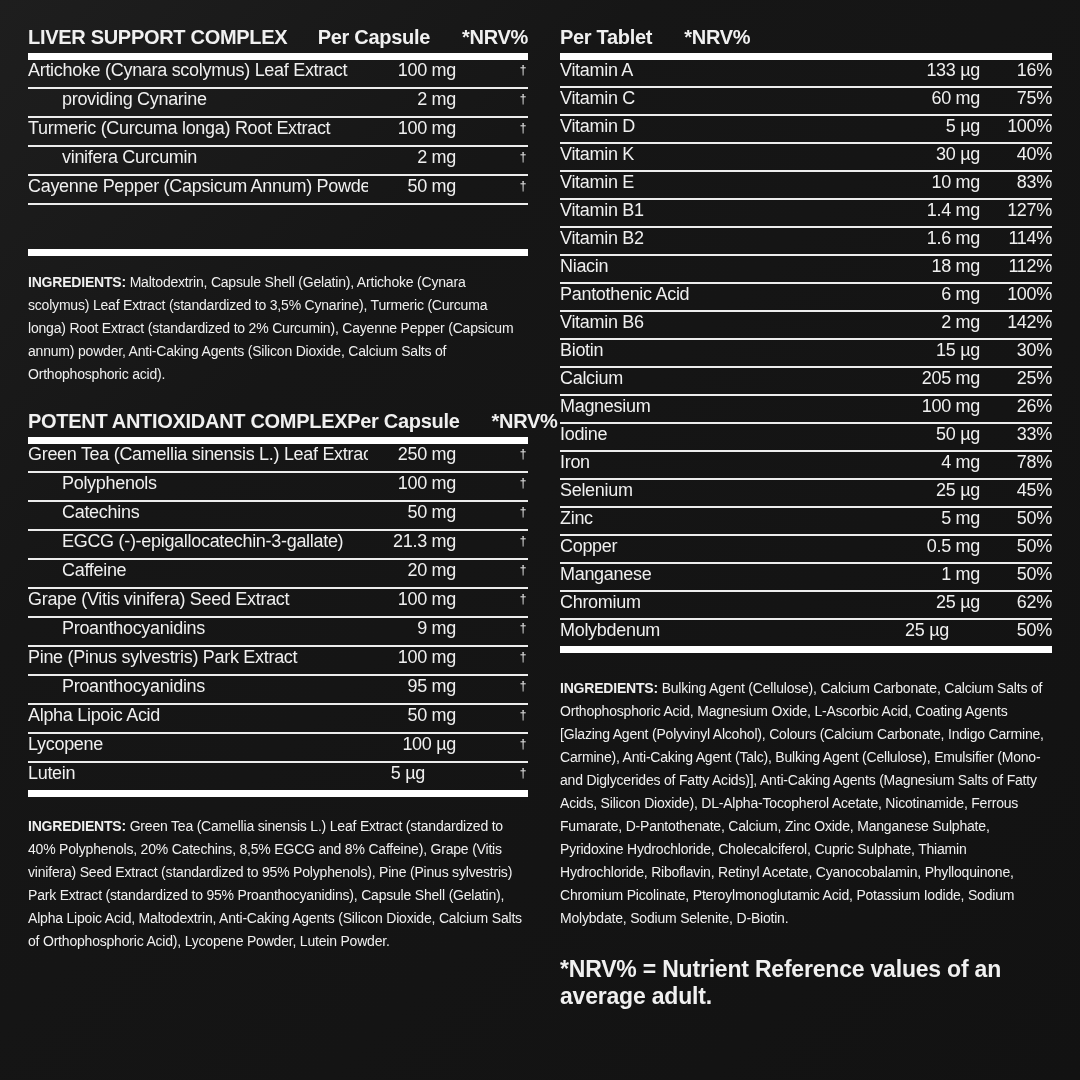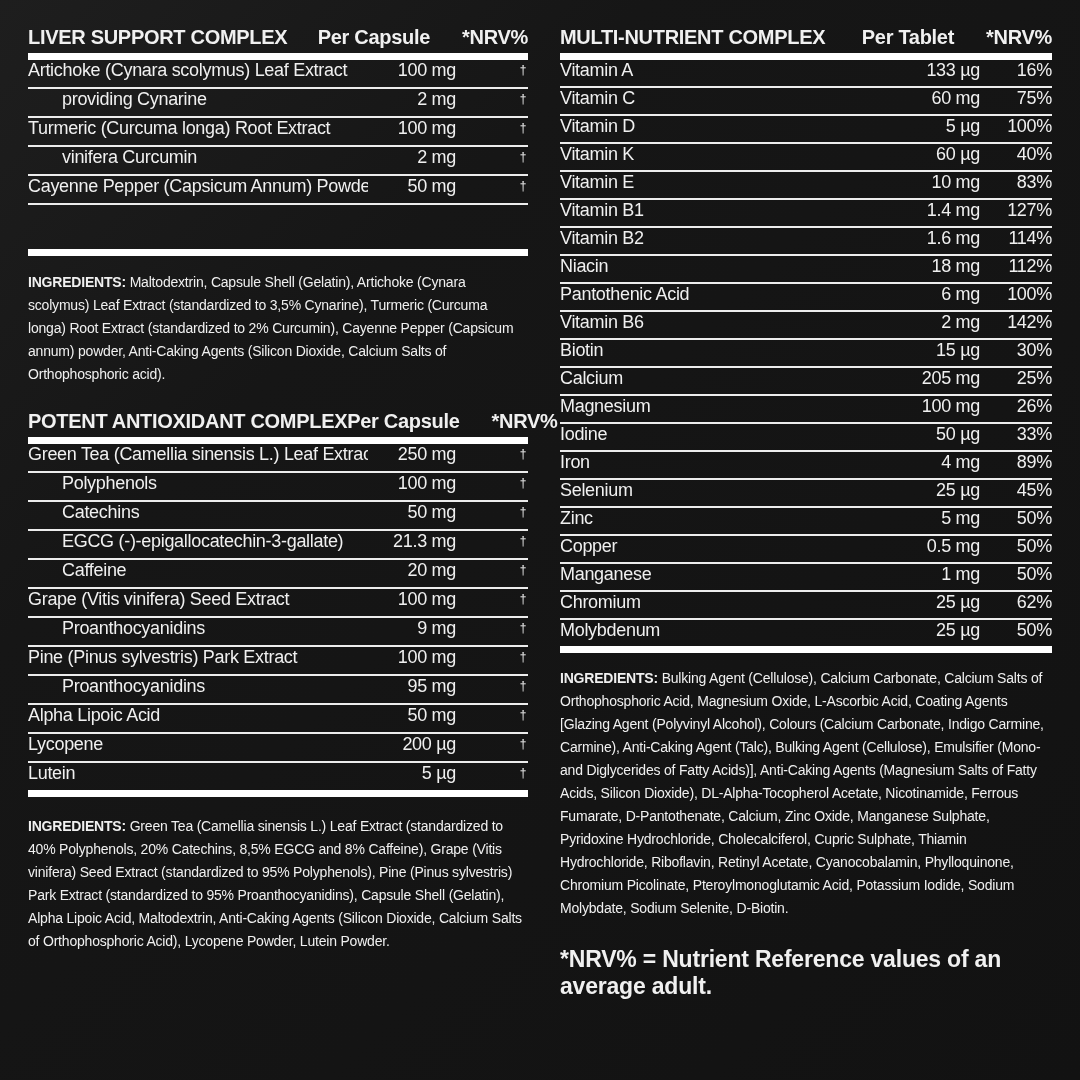--- a/index.html
+++ b/index.html
@@ -29,27 +29,27 @@
 
   
   .rows{display:block;}
   .row{display:flex;height:27px;border-bottom:2px solid #ececec;font-size:18px;white-space:nowrap;}
   .t-right .row{height:26px;}
   .row .name{flex:1;overflow:hidden;}
   .row .name.indent{padding-left:34px;}
   .row .amt{width:100px;text-align:right;padding-right:12px;box-sizing:border-box;}
   .row .nrv{width:60px;text-align:right;}
   .row .nrv.sup{align-self:flex-start;font-size:12px;line-height:1;padding-top:4px;padding-right:2px;box-sizing:border-box;}
-  .end-thick .row:last-child{border-bottom:7px solid #ffffff;}
+  .end-thick .row:last-child{border-bottom:7px solid #ffffff;gap:31px;}
 
   
   .ingredients{margin:15px 0 0 0;font-size:14px;line-height:23px;letter-spacing:-0.2px;}
   .ingredients b{font-weight:700;}
   .ing-2{margin-top:18px;}
-  .ing-right{margin-top:14px;}
+  .ing-right{margin-top:24px;}
   .section-2{margin-top:24px;}
 
   .footnote{margin:26px 0 0 0;font-weight:700;font-size:23px;letter-spacing:-0.2px;}
 </style>
 </head>
 <body>
 
 <div class="page">
 
   <div class="col col-left">
@@ -165,21 +165,21 @@
           </div>
 
           <div class="row">
             <span class="name">Alpha Lipoic Acid</span>
             <span class="amt">50 mg</span>
             <span class="nrv sup">†</span>
           </div>
 
           <div class="row">
             <span class="name">Lycopene</span>
-            <span class="amt">200 µg</span>
+            <span class="amt">100 µg</span>
             <span class="nrv sup">†</span>
           </div>
 
           <div class="row">
             <span class="name">Lutein</span>
             <span class="amt">5 µg</span>
             <span class="nrv sup">†</span>
           </div>
         </div>
     </section>
@@ -187,21 +187,20 @@
     <p class="ingredients ing-2">
       <b>INGREDIENTS:</b><span> Green Tea (Camellia sinensis L.) Leaf Extract (standardized to 40% Polyphenols, 20% Catechins, 8,5% EGCG and 8% Caffeine), Grape (Vitis vinifera) Seed Extract (standardized to 95% Polyphenols), Pine (Pinus sylvestris) Park Extract (standardized to 95% Proanthocyanidins), Capsule Shell (Gelatin), Alpha Lipoic Acid, Maltodextrin, Anti-Caking Agents (Silicon Dioxide, Calcium Salts of Orthophosphoric Acid), Lycopene Powder, Lutein Powder.</span>
     </p>
 
   </div>
 
   <div class="col col-right t-right">
 
     <section>
       <div class="thead">
-        <span class="t-title">MULTI-NUTRIENT COMPLEX</span>
         <span class="t-amt">Per Tablet</span>
         <span class="t-nrv">*NRV%</span>
       </div>
       <div class="bar"></div>
       <div class="rows end-thick">
 
           <div class="row">
             <span class="name">Vitamin A</span>
             <span class="amt">133 µg</span>
             <span class="nrv">16%</span>
@@ -214,21 +213,21 @@
           </div>
 
           <div class="row">
             <span class="name">Vitamin D</span>
             <span class="amt">5 µg</span>
             <span class="nrv">100%</span>
           </div>
 
           <div class="row">
             <span class="name">Vitamin K</span>
-            <span class="amt">60 µg</span>
+            <span class="amt">30 µg</span>
             <span class="nrv">40%</span>
           </div>
 
           <div class="row">
             <span class="name">Vitamin E</span>
             <span class="amt">10 mg</span>
             <span class="nrv">83%</span>
           </div>
 
           <div class="row">
@@ -281,21 +280,21 @@
 
           <div class="row">
             <span class="name">Iodine</span>
             <span class="amt">50 µg</span>
             <span class="nrv">33%</span>
           </div>
 
           <div class="row">
             <span class="name">Iron</span>
             <span class="amt">4 mg</span>
-            <span class="nrv">89%</span>
+            <span class="nrv">78%</span>
           </div>
 
           <div class="row">
             <span class="name">Selenium</span>
             <span class="amt">25 µg</span>
             <span class="nrv">45%</span>
           </div>
 
           <div class="row">
             <span class="name">Zinc</span>

